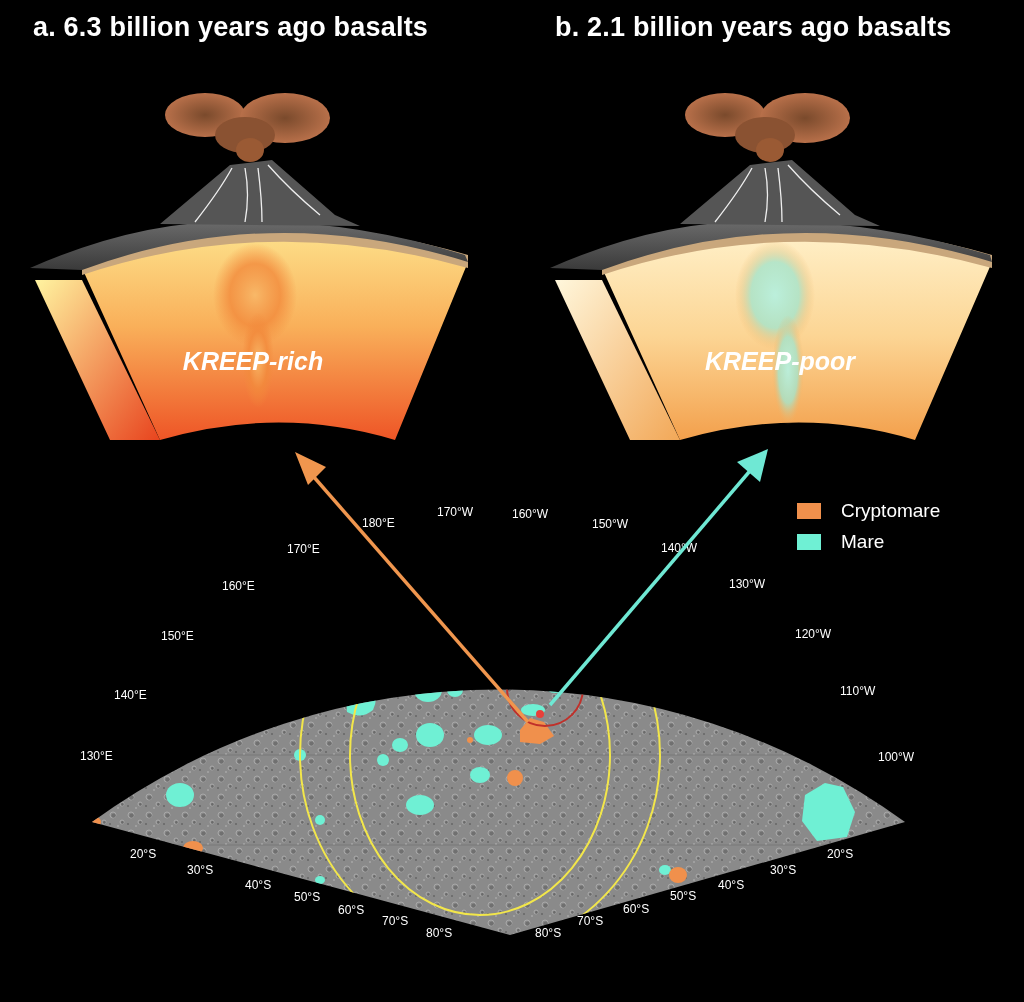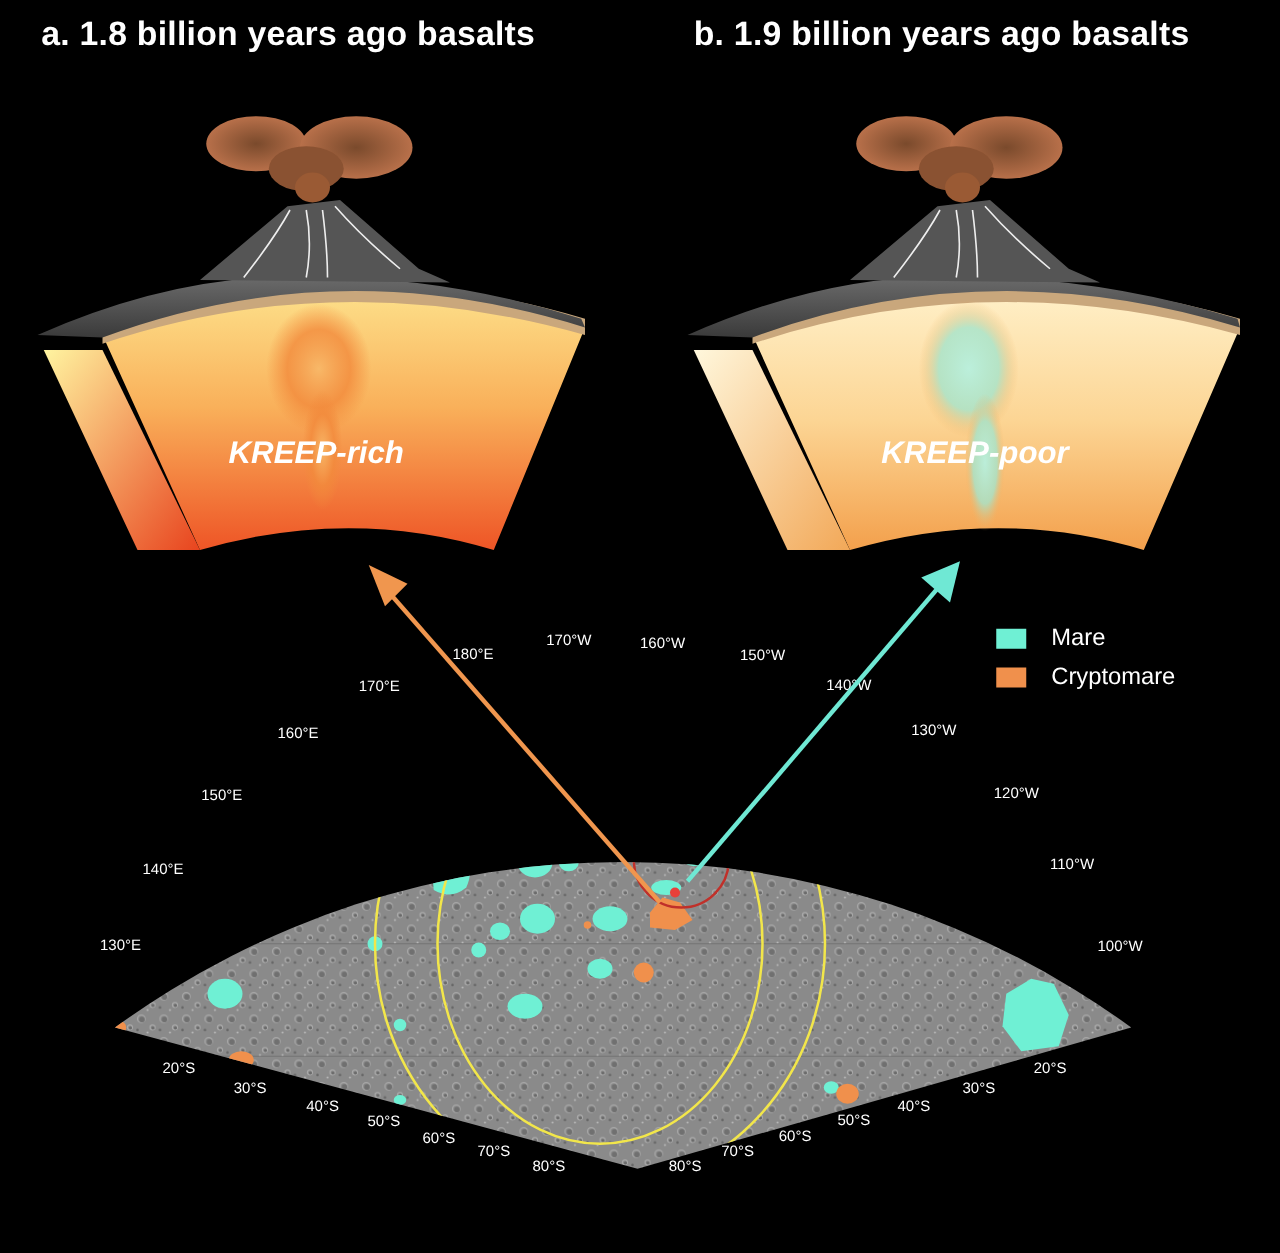--- a/index.html
+++ b/index.html
@@ -14,22 +14,22 @@
   .kreep { font-family:"Liberation Sans", sans-serif; font-weight:bold; font-style:italic;
            font-size:25px; fill:#fff; }
   .legend { position:absolute; left:795px; top:495px; font-size:19px; }
   .legend-row { display:flex; align-items:center; height:31px; }
   .legend-swatch { width:24px; height:16px; margin-right:20px; margin-left:2px; }
   .legend-dot { width:12px; height:12px; border-radius:50%; margin-left:8px; margin-right:26px; }
 </style>
 </head>
 <body>
 
-<div id="title-a" class="panel-title">a. 1.8 billion years ago basalts</div>
-<div id="title-b" class="panel-title">b. 1.9 billion years ago basalts</div>
+<div id="title-a" class="panel-title">a. 6.3 billion years ago basalts</div>
+<div id="title-b" class="panel-title">b. 2.1 billion years ago basalts</div>
 
 <svg width="1024" height="1002" viewBox="0 0 1024 1002">
   <defs>
     <linearGradient id="mantleA" x1="0" y1="0" x2="0" y2="1">
       <stop offset="0" stop-color="#fde08a"></stop>
       <stop offset="0.45" stop-color="#f9b05a"></stop>
       <stop offset="1" stop-color="#ee5526"></stop>
     </linearGradient>
     <linearGradient id="mantleAside" x1="0" y1="0" x2="1" y2="1">
       <stop offset="0" stop-color="#fff4a0"></stop>
@@ -218,20 +218,20 @@
     <polygon points="295,452 326,467 308,485" fill="#f0964e"></polygon>
   </g>
   <g>
     <line x1="550" y1="705" x2="755" y2="465" stroke="#6fe8d4" stroke-width="3.5"></line>
     <polygon points="768,449 737,462 760,482" fill="#6fe8d4"></polygon>
   </g>
 </svg>
 
 <div class="legend">
   <div class="legend-row">
+    <span class="legend-swatch" style="background:#f0904c"></span>
+    <span>Cryptomare</span>
+  </div>
+  <div class="legend-row">
     <span class="legend-swatch" style="background:#6ff0d4"></span>
     <span>Mare</span>
   </div>
-  <div class="legend-row">
-    <span class="legend-swatch" style="background:#f0904c"></span>
-    <span>Cryptomare</span>
-  </div>
 </div>
 
 </body></html>

